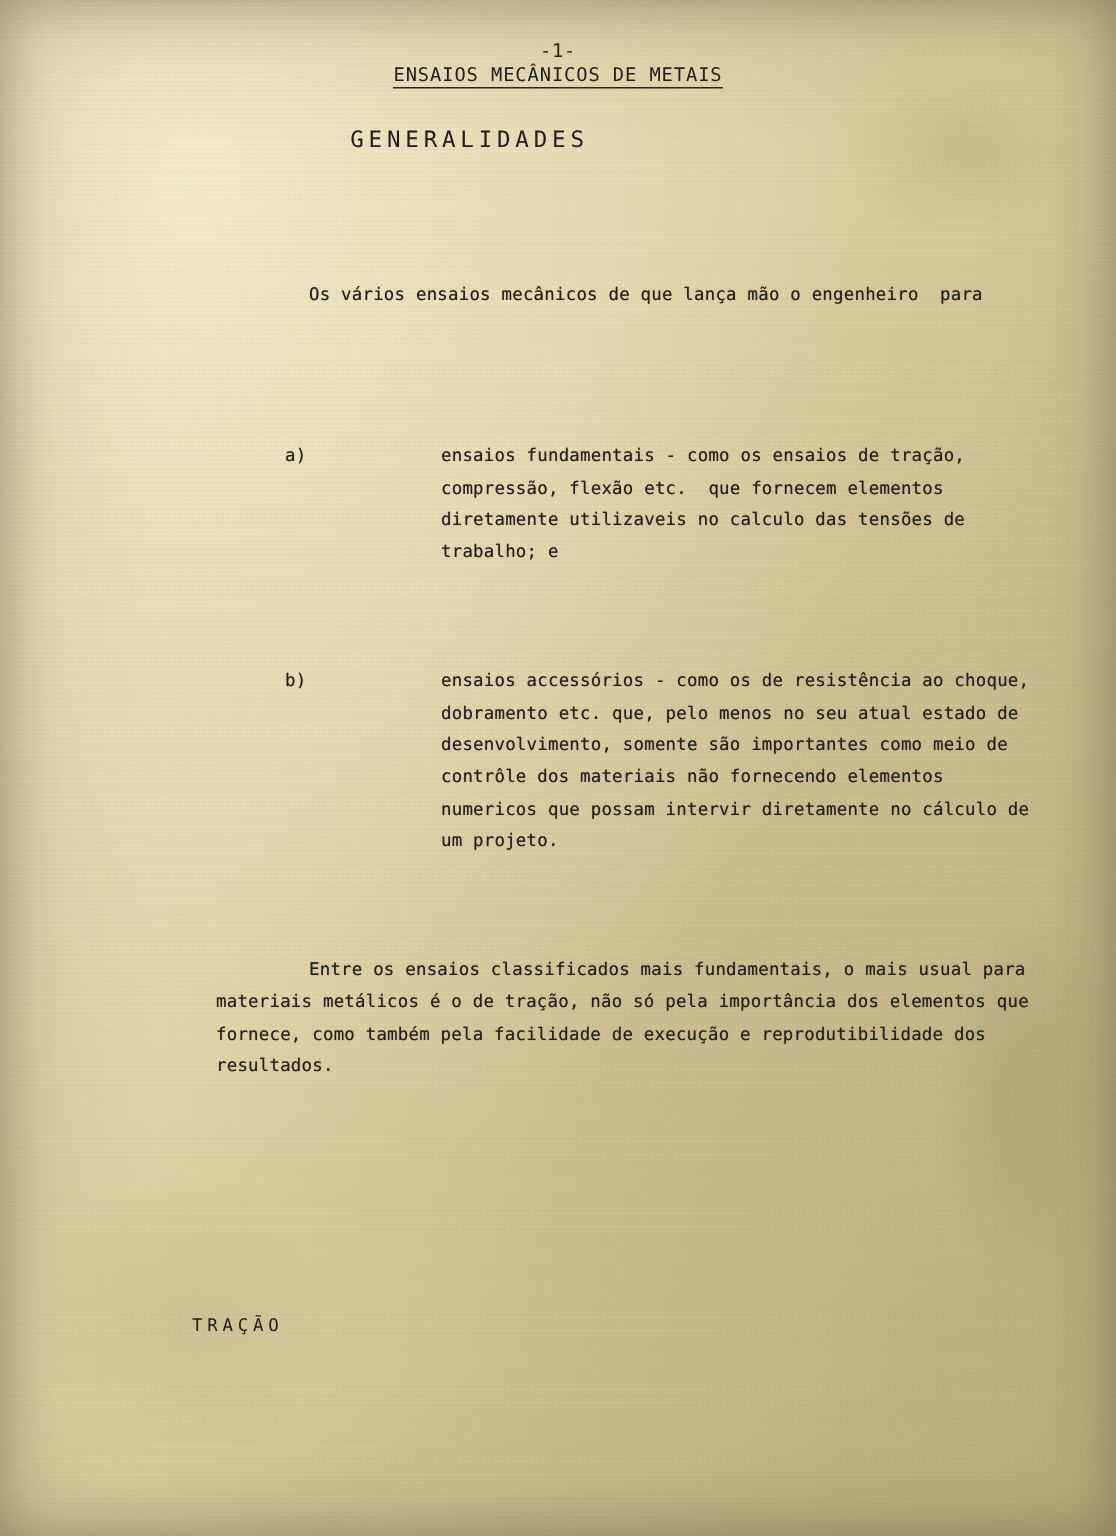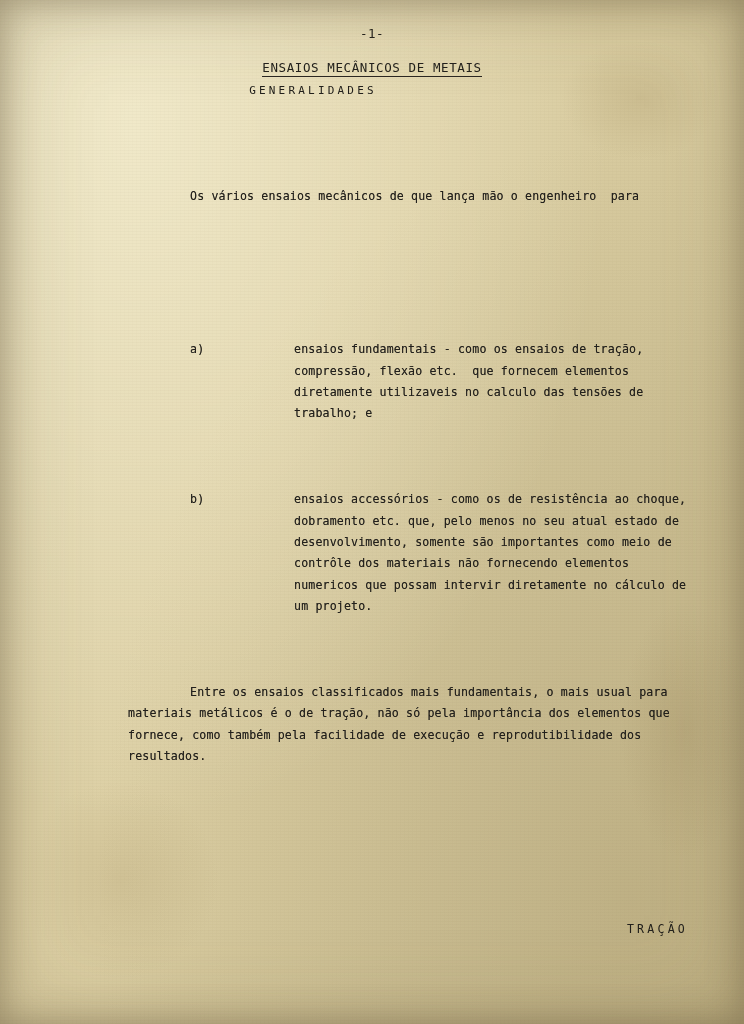--- a/index.html
+++ b/index.html
@@ -53,59 +53,59 @@
     top: 26px;
     left: 0;
     width: 744px;
     text-align: center;
     font-size: 12.5px;
     letter-spacing: .5px;
   }
 
   .title1 {
     position: absolute;
-    top: 60px;
+    top: 42px;
     left: 0; width: 744px;
     text-align: center;
     font-size: 12.5px;
     letter-spacing: .6px;
   }
   .title1 span { border-bottom: 1px solid #2a2722; padding-bottom: 1px; }
 
   .title2 {
     position: absolute;
     top: 84px;
     left: 0; width: 626px;
     text-align: center;
-    font-size: 11px;
+    font-size: 15px;
     letter-spacing: 3.2px;
   }
 
   .body {
     position: absolute;
     left: 128px;
     top: 122px;
     width: 560px;
     font-size: 11.6px;
     line-height: 21.4px;
     letter-spacing: .15px;
     white-space: pre-wrap;
   }
   .p { margin: 0 0 0 0; }
   .indent { display: inline-block; width: 62px; }
   .lab { display: inline-block; width: 52px; }
   .hang { padding-left: 92px; text-indent: -92px; }
   .gap { height: 21.4px; }
 
   .secttitle {
-    text-align: right;
+    text-align: left;
     letter-spacing: 3.2px;
     margin-top: 2px;
   }
-  .blur { text-shadow: 0 0 .6px rgba(40,36,30,.55); }
+  .blur { text-shadow: 0 0 .6px rgba(40,36,30,.55); margin-left: 16px; }
 </style>
 </head>
 <body>
 
 <div class="page">
   <div class="grain"></div>
   <div class="spot" style="left:560px;top:40px;width:160px;height:120px;background:radial-gradient(ellipse,rgba(150,128,82,.18),rgba(150,128,82,0) 70%);"></div>
   <div class="spot" style="left:20px;top:780px;width:200px;height:200px;background:radial-gradient(ellipse,rgba(150,128,82,.16),rgba(150,128,82,0) 70%);"></div>
   <div class="spot" style="left:620px;top:600px;width:130px;height:260px;background:radial-gradient(ellipse,rgba(140,118,74,.20),rgba(140,118,74,0) 70%);"></div>
 
@@ -115,21 +115,21 @@
 
     <div class="title1"><span>ENSAIOS MECÂNICOS DE METAIS</span></div>
 
     <div class="title2">GENERALIDADES</div>
 
     <div class="body">
 
       <div class="p blur"><span class="indent"></span><span>Os vários ensaios mecânicos de que lança mão o engenheiro  para</span></div>
 
 
-      <div class="p blur hang" style="padding-left:114px;text-indent:-52px;margin-left:52px;margin-top:46px;"><span class="lab">a)</span><span>ensaios fundamentais - como os ensaios de tração, compressão, flexão etc.  que fornecem elementos diretamente utilizaveis no calculo das tensões de trabalho; e</span></div>
+      <div class="p blur hang" style="padding-left:114px;text-indent:-52px;margin-left:52px;"><span class="lab">a)</span><span>ensaios fundamentais - como os ensaios de tração, compressão, flexão etc.  que fornecem elementos diretamente utilizaveis no calculo das tensões de trabalho; e</span></div>
 
       <div class="p blur hang" style="padding-left:114px;text-indent:-52px;margin-left:52px;"><span class="lab">b)</span><span>ensaios accessórios - como os de resistência ao choque, dobramento etc. que, pelo menos no seu atual estado de desenvolvimento, somente são importantes como meio de contrôle dos materiais não fornecendo elementos numericos que possam intervir diretamente no cálculo de um projeto.</span></div>
 
       <div class="p blur"><span class="indent"></span><span>Entre os ensaios classificados mais fundamentais, o mais usual para materiais metálicos é o de tração, não só pela importância dos elementos que fornece, como também pela facilidade de execução e reprodutibilidade dos resultados.</span></div>
 
       <div class="gap"></div>
 
       <div class="p secttitle">TRAÇÃO</div>
 
       <div class="p blur"></div>

